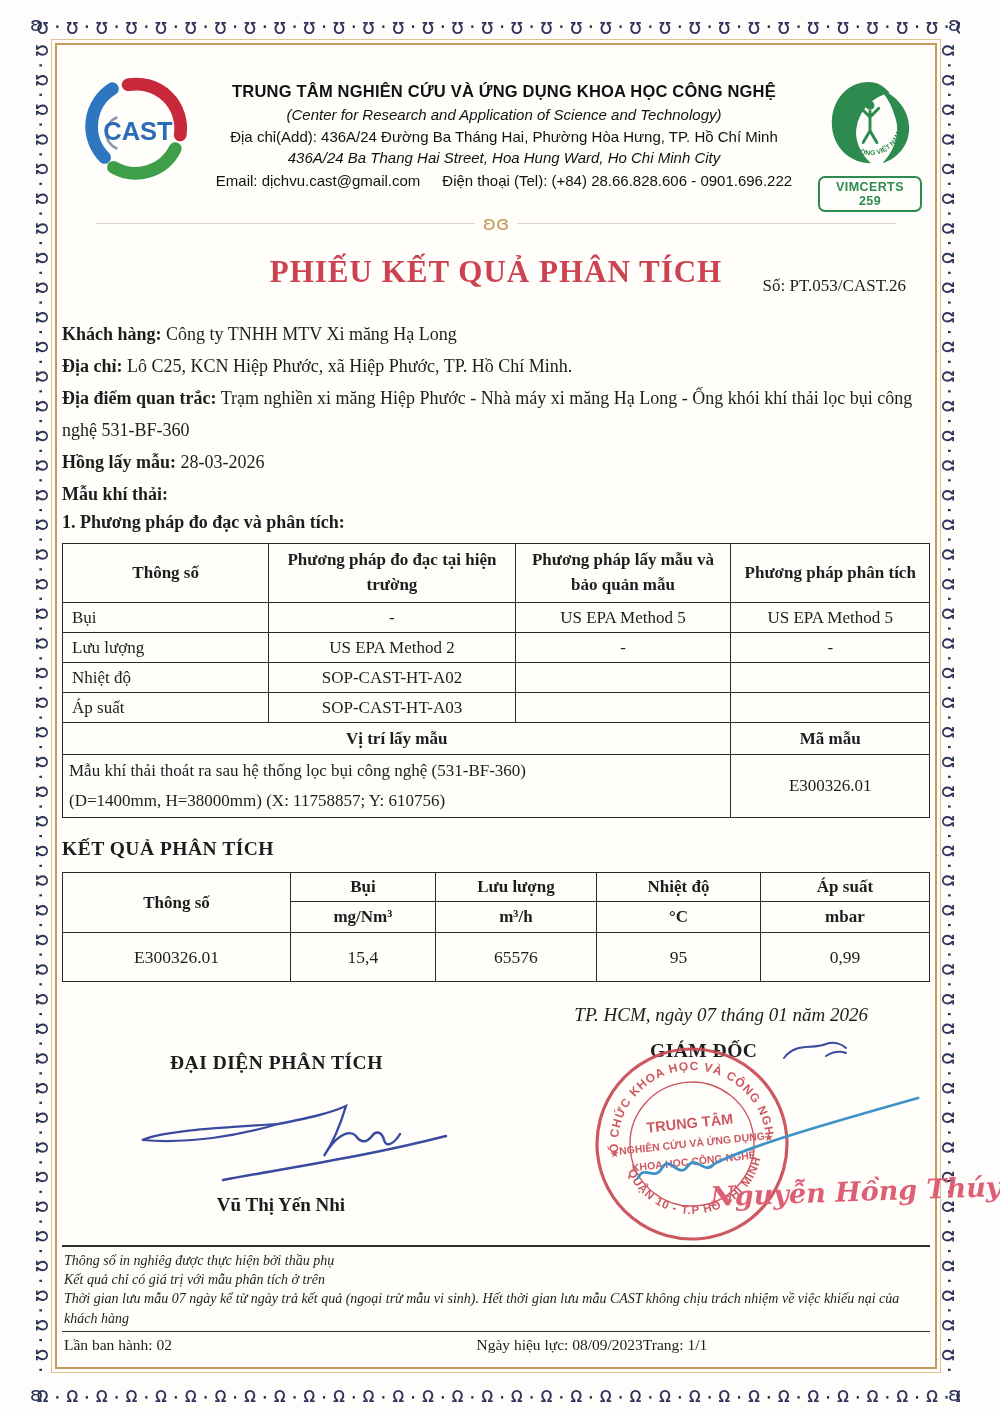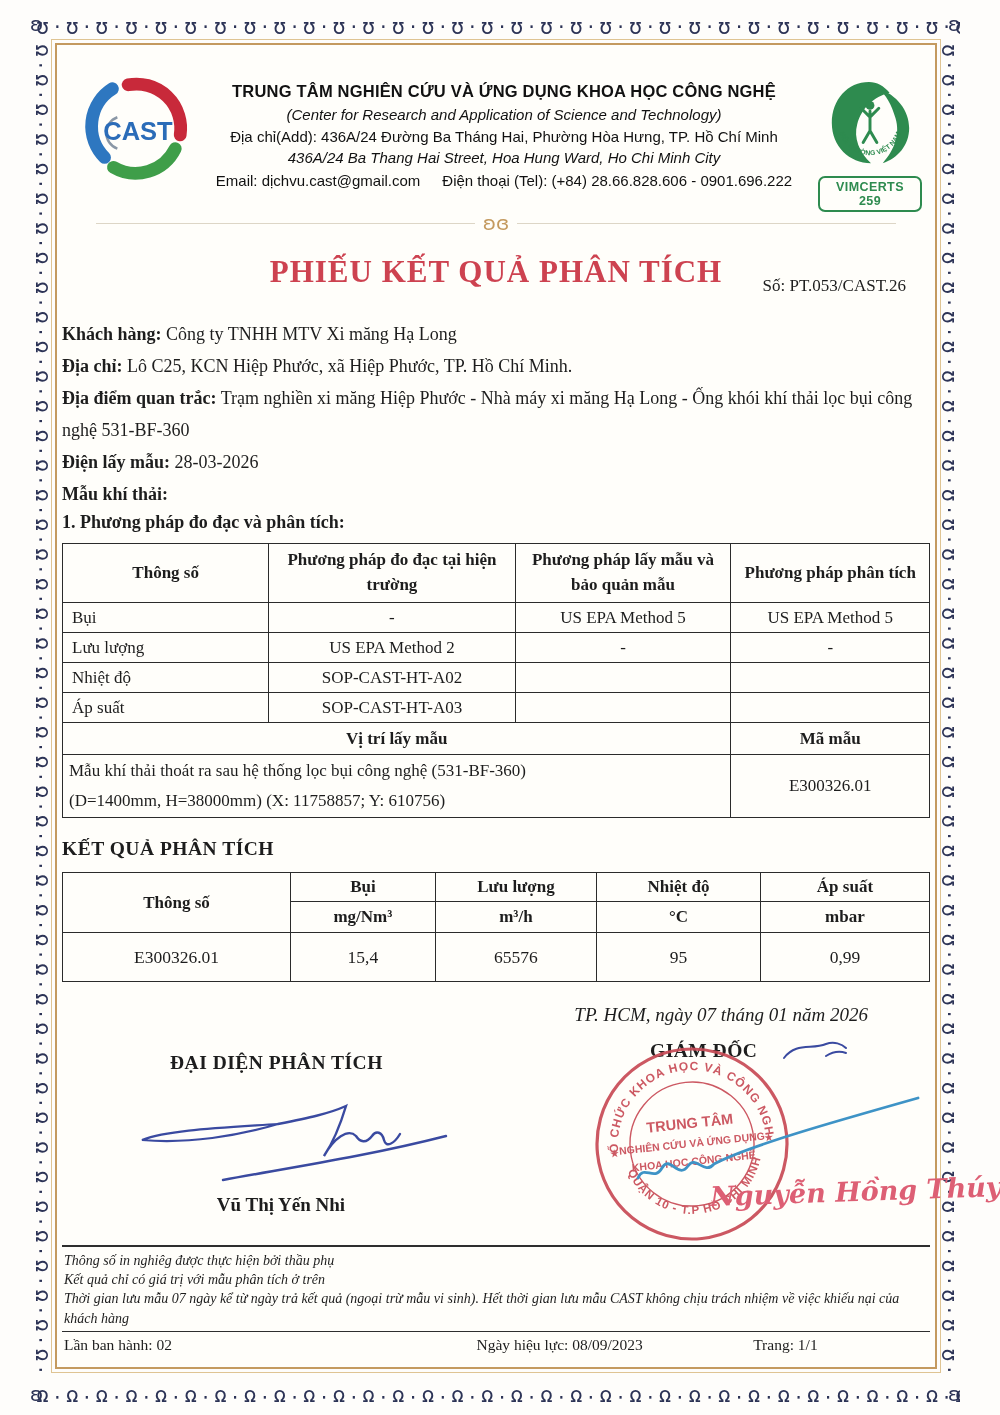--- a/index.html
+++ b/index.html
@@ -78,21 +78,21 @@
   .sig-mark{position:absolute;left:716px;top:38px;}
 
   
   .footer{position:absolute;left:0;right:0;bottom:6px;}
   .f-line{border-top:2px solid #2e2e2e;}
   .notes{font-style:italic;font-size:14px;line-height:1.38;padding:4px 2px 3px 2px;}
   .f-line2{border-top:1.5px solid #2e2e2e;}
   .f-row{display:flex;font-size:15.5px;padding:4px 2px 2px 2px;}
   .f-row .a{width:33%;text-align:left;}
   .f-row .b{width:34%;text-align:right;}
-  .f-row .c{width:33%;text-align:center;}
+  .f-row .c{width:33%;text-align:left;}
 </style>
 </head>
 <body>
 
 <div class="page">
 
   <div class="orn orn-top">ʊ·ʊ·ʊ·ʊ·ʊ·ʊ·ʊ·ʊ·ʊ·ʊ·ʊ·ʊ·ʊ·ʊ·ʊ·ʊ·ʊ·ʊ·ʊ·ʊ·ʊ·ʊ·ʊ·ʊ·ʊ·ʊ·ʊ·ʊ·ʊ·ʊ·ʊ·ʊ·ʊ·ʊ·ʊ·ʊ·ʊ·ʊ·ʊ·ʊ·ʊ·ʊ·ʊ·ʊ·ʊ·ʊ·ʊ·ʊ·ʊ·ʊ·ʊ·ʊ·ʊ·ʊ·ʊ·ʊ·ʊ·ʊ·ʊ·ʊ·</div>
   <div class="orn orn-bottom">ʊ·ʊ·ʊ·ʊ·ʊ·ʊ·ʊ·ʊ·ʊ·ʊ·ʊ·ʊ·ʊ·ʊ·ʊ·ʊ·ʊ·ʊ·ʊ·ʊ·ʊ·ʊ·ʊ·ʊ·ʊ·ʊ·ʊ·ʊ·ʊ·ʊ·ʊ·ʊ·ʊ·ʊ·ʊ·ʊ·ʊ·ʊ·ʊ·ʊ·ʊ·ʊ·ʊ·ʊ·ʊ·ʊ·ʊ·ʊ·ʊ·ʊ·ʊ·ʊ·ʊ·ʊ·ʊ·ʊ·ʊ·ʊ·ʊ·ʊ·</div>
   <div class="orn orn-left">ʊ·ʊ·ʊ·ʊ·ʊ·ʊ·ʊ·ʊ·ʊ·ʊ·ʊ·ʊ·ʊ·ʊ·ʊ·ʊ·ʊ·ʊ·ʊ·ʊ·ʊ·ʊ·ʊ·ʊ·ʊ·ʊ·ʊ·ʊ·ʊ·ʊ·ʊ·ʊ·ʊ·ʊ·ʊ·ʊ·ʊ·ʊ·ʊ·ʊ·ʊ·ʊ·ʊ·ʊ·ʊ·ʊ·ʊ·ʊ·ʊ·ʊ·ʊ·ʊ·ʊ·ʊ·ʊ·ʊ·ʊ·ʊ·ʊ·ʊ·ʊ·ʊ·ʊ·ʊ·ʊ·ʊ·ʊ·ʊ·ʊ·ʊ·ʊ·ʊ·ʊ·ʊ·ʊ·ʊ·ʊ·ʊ·ʊ·ʊ·ʊ·ʊ·ʊ·ʊ·ʊ·ʊ·</div>
   <div class="orn orn-right">ʊ·ʊ·ʊ·ʊ·ʊ·ʊ·ʊ·ʊ·ʊ·ʊ·ʊ·ʊ·ʊ·ʊ·ʊ·ʊ·ʊ·ʊ·ʊ·ʊ·ʊ·ʊ·ʊ·ʊ·ʊ·ʊ·ʊ·ʊ·ʊ·ʊ·ʊ·ʊ·ʊ·ʊ·ʊ·ʊ·ʊ·ʊ·ʊ·ʊ·ʊ·ʊ·ʊ·ʊ·ʊ·ʊ·ʊ·ʊ·ʊ·ʊ·ʊ·ʊ·ʊ·ʊ·ʊ·ʊ·ʊ·ʊ·ʊ·ʊ·ʊ·ʊ·ʊ·ʊ·ʊ·ʊ·ʊ·ʊ·ʊ·ʊ·ʊ·ʊ·ʊ·ʊ·ʊ·ʊ·ʊ·ʊ·ʊ·ʊ·ʊ·ʊ·ʊ·ʊ·ʊ·ʊ·</div>
@@ -145,21 +145,21 @@
 
     <div class="titlebox">
       <span class="title">PHIẾU KẾT QUẢ PHÂN TÍCH</span>
       <span class="doc-no">Số: PT.053/CAST.26</span>
     </div>
 
     <div class="info">
       <div><b>Khách hàng:</b><span> Công ty TNHH MTV Xi măng Hạ Long</span></div>
       <div><b>Địa chỉ:</b><span> Lô C25, KCN Hiệp Phước, xã Hiệp Phước, TP. Hồ Chí Minh.</span></div>
       <div><b>Địa điểm quan trắc:</b><span> Trạm nghiền xi măng Hiệp Phước - Nhà máy xi măng Hạ Long - Ống khói khí thải lọc bụi công nghệ 531-BF-360</span></div>
-      <div><b>Điện lấy mẫu:</b><span> 28-03-2026</span></div>
+      <div><b>Hồng lấy mẫu:</b><span> 28-03-2026</span></div>
       <div><b>Mẫu khí thải:</b></div>
     </div>
 
     <div class="sec-h">1.  Phương pháp đo đạc và phân tích:</div>
 
     <table class="t1">
       <colgroup>
           <col style="width:23.8%">
           <col style="width:28.4%">
           <col style="width:24.9%">

